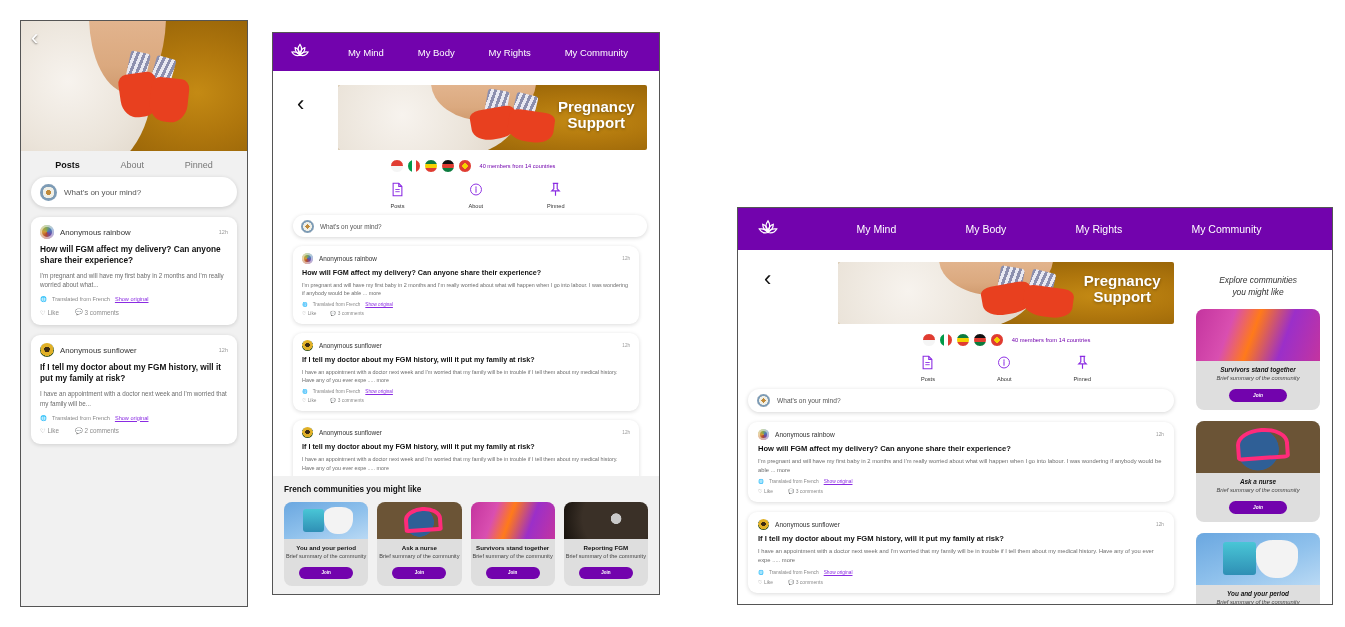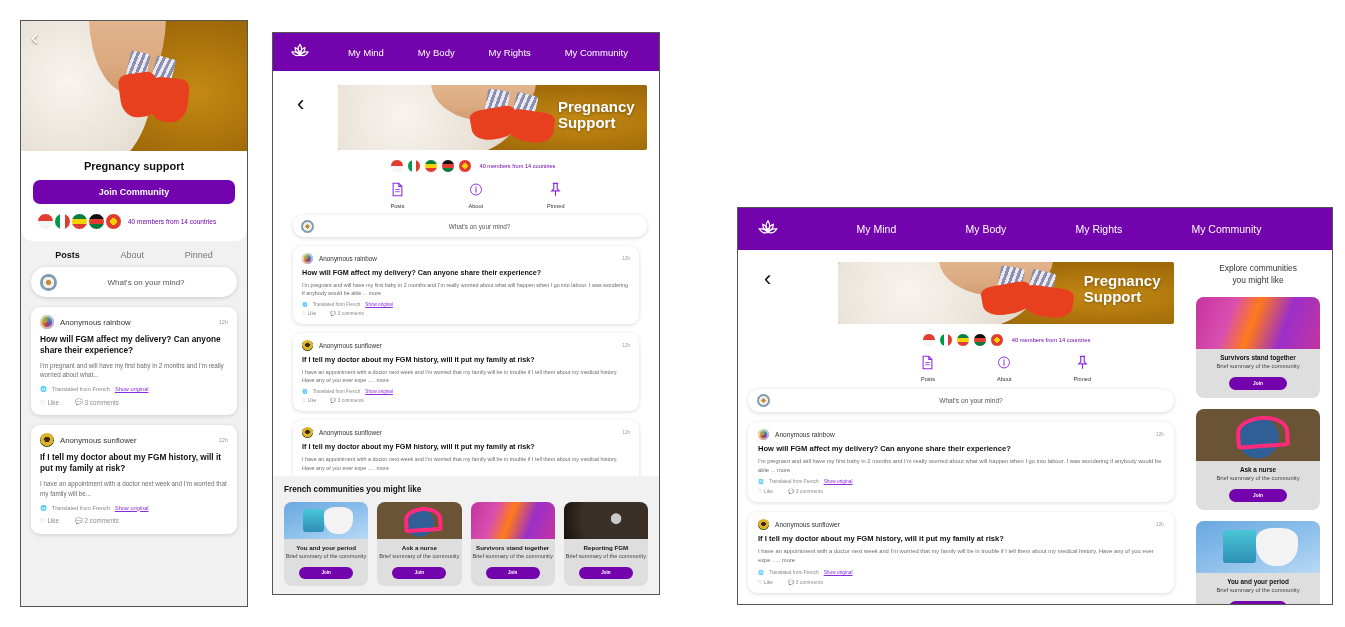--- a/index.html
+++ b/index.html
@@ -37,35 +37,35 @@
     position:absolute; background:#e8401f; border-radius: 22% 22% 42% 42%;
     box-shadow: inset 0 -22% 0 -4% #f2f2f2;
   }
   .hero .lace {
     position:absolute; background:
       repeating-linear-gradient(100deg,#8c8fae 0 3px,#e9e9f2 3px 6px);
     border-radius:3px;
   }
   .hero-title {
     position:absolute; right:4%; color:#fff; font-weight:bold;
-    text-align:left; line-height:1.08; text-shadow:0 1px 3px rgba(0,0,0,.35);
+    text-align:center; line-height:1.08; text-shadow:0 1px 3px rgba(0,0,0,.35);
   }
   .flag { border-radius:50%; border:1.5px solid #fff; background-size:cover; }
   .members { color:#7203ad; white-space:nowrap; }
 
   .iconrow { display:flex; justify-content:center; }
   .iconcell { text-align:center; }
   .iconcell .lbl { color:#333; }
 
   .composer {
     background:#fff; border-radius:999px;
     box-shadow: 0 1px 4px rgba(0,0,0,.16);
     display:flex; align-items:center;
   }
-  .composer .ph { flex:1; text-align:center; color:#555; }
+  .composer .ph { flex:1; color:#555; }
   .avatar { border-radius:50%; flex:none; }
   .av-rainbow { background: conic-gradient(from 200deg,#b54a2a,#d39a36,#8aa84a,#4a7fb5,#6b4aa8,#b54a2a); box-shadow: inset 0 0 0 2px rgba(255,255,255,.55); }
   .av-sunflower { background: radial-gradient(circle at 50% 45%, #3b2a12 0 26%, #e0b027 27% 62%, #3f5a20 63% 100%); }
   .av-island { background: linear-gradient(180deg,#bfe0f0 0 45%, #5aa05a 46% 70%, #2f6fa8 71% 100%); }
   .av-me { background: radial-gradient(circle at 50% 50%, #c08a3a 0 22%, #f0efe6 23% 48%, #7d9bb5 49% 72%, #2a2a2a 73% 100%); }
 
   .post { background:#fff; border-radius:9px; box-shadow:0 1px 4px rgba(0,0,0,.14); }
   .post-head { display:flex; align-items:center; }
   .post-author { color:#333; flex:1; }
   .post-time { color:#999; }
@@ -185,21 +185,21 @@
   #desktop .composer .ph { font-size:6.6px; }
   #desktop .post { margin:10px 0 0 10px; padding:7px 10px 8px; }
   #desktop .post-head { gap:6px; }
   #desktop .post-head .avatar { width:11px; height:11px; }
   #desktop .post-author { font-size:6.6px; }
   #desktop .post-time { font-size:4.8px; }
   #desktop .post-title { font-size:7.6px; margin-top:4px; }
   #desktop .post-body { font-size:5.8px; margin-top:4px; line-height:1.5; }
   #desktop .trans-row { margin-top:5px; gap:5px; font-size:4.8px; }
   #desktop .act-row { margin-top:4px; gap:15px; font-size:5px; }
-  #desktop .side { width:148px; padding:12px 12px 0; }
+  #desktop .side { width:148px; padding:24px 12px 0;font-style:italic; }
   #desktop .side-title { text-align:center; color:#333; font-size:8.4px; line-height:1.45; }
   #desktop .ccard { margin-top:11px; }
   #desktop .ccard .thumb { height:52px; }
   #desktop .ccard .cname { font-size:6.4px; margin-top:5px; }
   #desktop .ccard .csum { font-size:5.8px; margin-top:2px; line-height:1.35; }
   #desktop .joinbtn { width:58px; font-size:4.8px; padding:4px 0; margin-top:6px; margin-bottom:8px; }
 </style>
 </head>
 <body>
 
@@ -209,32 +209,20 @@
     <div class="hero">
       <div class="bump"></div>
       <div class="arm"></div>
       <div class="lace" style="left:47%;top:24%;width:9%;height:30%;transform:rotate(12deg);"></div>
       <div class="lace" style="left:58%;top:28%;width:9%;height:28%;transform:rotate(16deg);"></div>
       <div class="shoe1" style="left:44%;top:40%;width:17%;height:34%;transform:rotate(-8deg);"></div>
       <div class="shoe2" style="left:57%;top:44%;width:17%;height:34%;transform:rotate(6deg);"></div>
       <div class="backchev">‹</div>
     </div>
 
-    <div class="card1">
-      <div class="ctitle">Pregnancy support</div>
-      <div class="joinCom">Join Community</div>
-      <div class="flagrow">
-        <span class="flag" style="background:linear-gradient(180deg,#e03c31 50%,#f5f5f5 50%)"></span>
-        <span class="flag" style="background:linear-gradient(90deg,#009a49 33%,#fff 33% 66%,#e03c31 66%)"></span>
-        <span class="flag" style="background:linear-gradient(180deg,#0c7b3e 33%,#f5d100 33% 66%,#e03c31 66%)"></span>
-        <span class="flag" style="background:linear-gradient(180deg,#111 33%,#e03c31 33% 66%,#0c7b3e 66%)"></span>
-        <span class="flag" style="background:radial-gradient(circle at 50% 50%,#f5d100 0 30%,#e03c31 31% 100%)"></span>
-        <span class="members">40 members from 14 countries</span>
-      </div>
-    </div>
 
     <div class="tabs">
       <div class="tab active">Posts</div>
       <div class="tab">About</div>
       <div class="tab">Pinned</div>
     </div>
 
     <div class="composer">
       <span class="avatar av-me"></span>
       <span class="ph">What's on your mind?</span>

